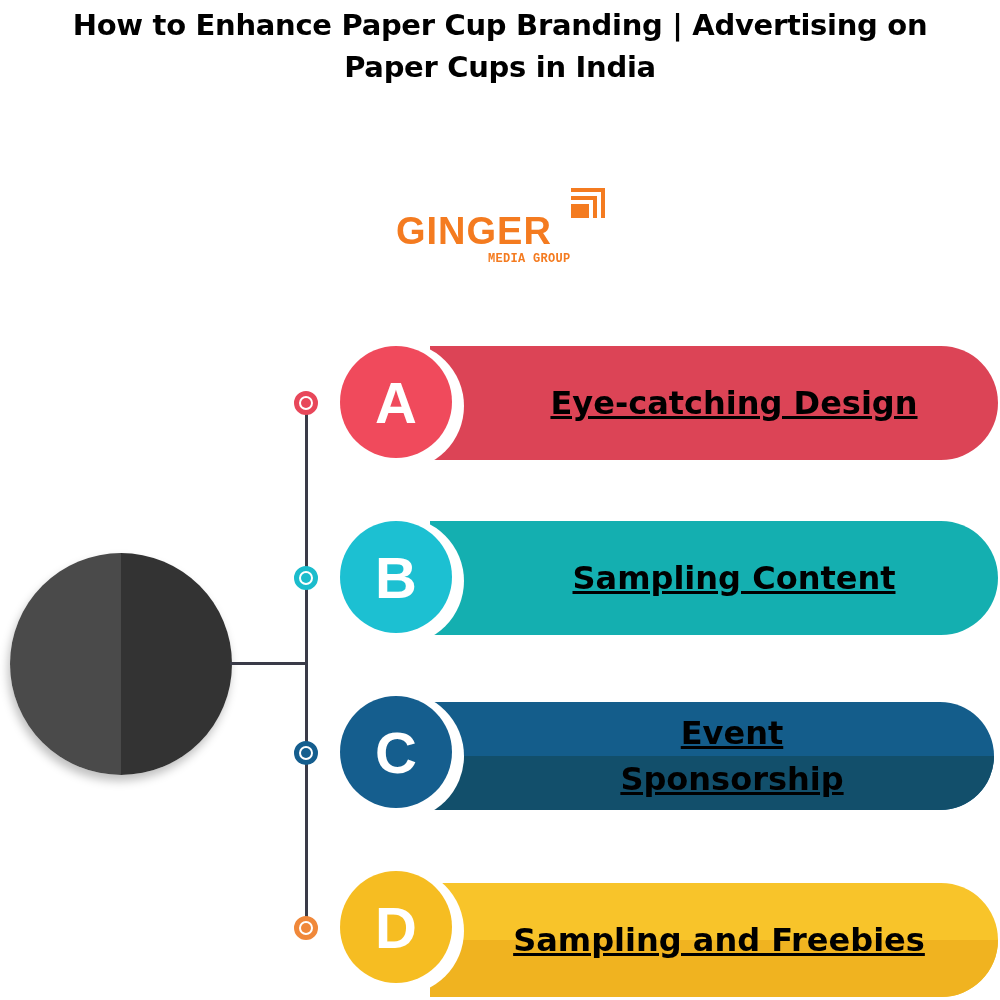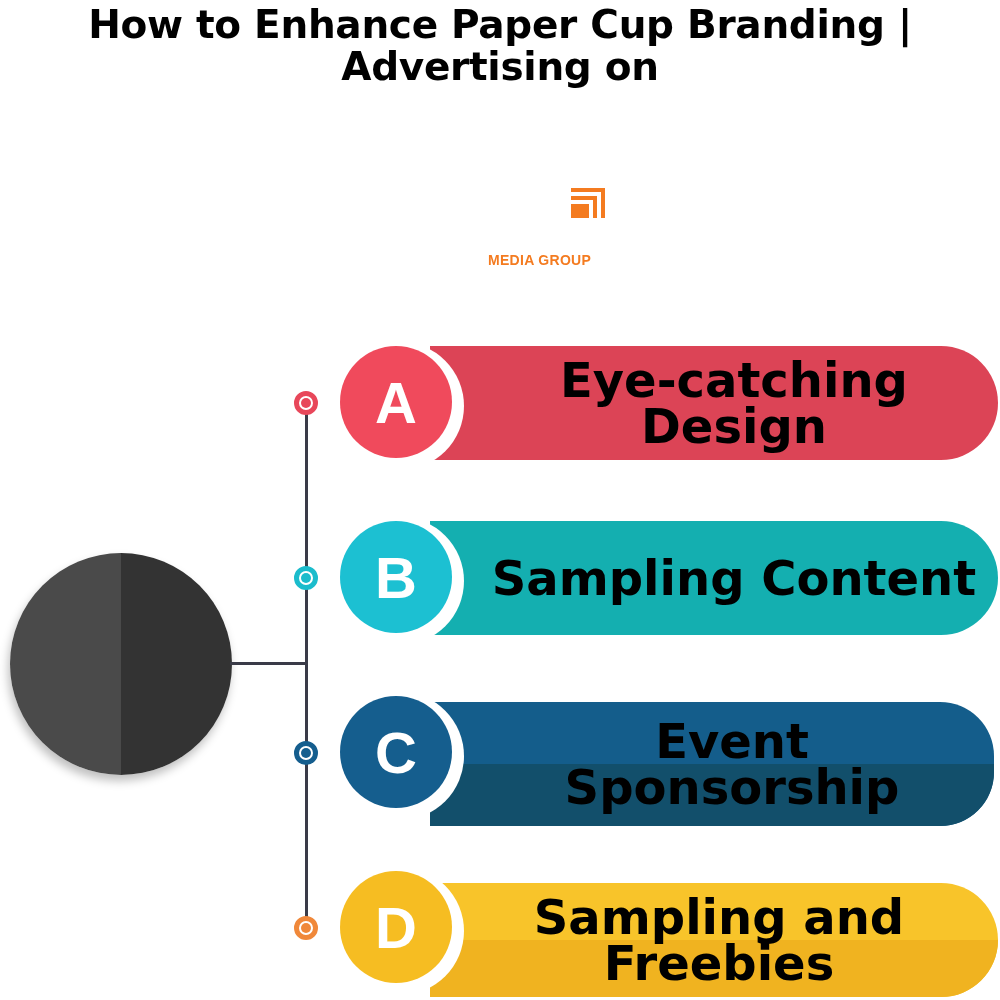--- a/index.html
+++ b/index.html
@@ -1,49 +1,51 @@
 <!DOCTYPE html>
 <html><head>
 <meta charset="utf-8">
 <style>
   html, body { margin:0; padding:0; background:#ffffff; }
   body { width:1000px; height:1000px; position:relative; overflow:hidden; font-family:"DejaVu Sans", sans-serif; }
-  .title { position:absolute; left:0; top:4px; width:1000px; text-align:center; font-weight:bold; font-size:39px; line-height:42px; color:#000; letter-spacing:-0.3px; }
+  .title { position:absolute; left:0; top:4px; width:1000px; text-align:center; font-weight:bold; font-size:29px; line-height:42px; color:#000; letter-spacing:-0.3px; }
   .logo { position:absolute; left:394px; top:186px; width:215px; height:82px; }
   .logo-word { position:absolute; left:2px; top:24px; font-family:"Liberation Sans", sans-serif; font-weight:bold; font-size:38px; color:#f47b20; letter-spacing:1px; }
-  .logo-sub { position:absolute; left:94px; top:66px; font-family:Liberation Sans, sans-serif; font-size:14px; font-weight:bold; color:#f47b20; letter-spacing:0.3px; }
+  .logo-sub { position:absolute; left:94px; top:66px; font-family:Liberation Mono, monospace; font-size:12px; font-weight:bold; color:#f47b20; letter-spacing:0.3px; }
   .logo-mark { position:absolute; left:177px; top:2px; width:34px; height:30px; }
   .hub { position:absolute; left:10px; top:553px; width:222px; height:222px; border-radius:50%; overflow:hidden; box-shadow:-2px 6px 10px rgba(0,0,0,0.25); }
   .hub .l { position:absolute; left:0; top:0; width:50%; height:100%; background:#4a4a4a; }
   .hub .r { position:absolute; right:0; top:0; width:50%; height:100%; background:#333333; }
   .hline { position:absolute; left:230px; top:662px; width:78px; height:3px; background:#3a3b48; }
   .vline { position:absolute; left:305px; top:402px; width:3px; height:526px; background:#3a3b48; }
   .dot { position:absolute; width:14px; height:14px; border-radius:50%; background:#fff; border:5px solid; box-sizing:content-box; }
   .dot .in { position:absolute; left:2px; top:2px; width:10px; height:10px; border-radius:50%; }
   .bar { position:absolute; height:114px; border-radius:0 57px 57px 0; overflow:hidden; }
   .bar .shade { position:absolute; left:0; right:0; bottom:0; height:50%; }
-  .bar .label { position:absolute; left:0; right:0; top:0; bottom:0; display:flex; align-items:center; justify-content:center; text-align:center; font-weight:bold; font-size:48px; line-height:46px; color:#000; padding:4px 20px; }
+  .bar .label { position:absolute; left:0; right:0; top:0; bottom:0; display:flex; align-items:center; justify-content:center; text-align:center; font-weight:bold; font-size:32px; line-height:46px; color:#000; padding:4px 20px;text-decoration:underline; }
   .circ { position:absolute; width:128px; height:128px; border-radius:50%; background:#fff; }
   .circ .inner { position:absolute; left:4px; top:4px; width:112px; height:112px; border-radius:50%; display:flex; align-items:center; justify-content:center; font-weight:bold; font-size:58px; color:#fff; font-family:"Liberation Sans", sans-serif; }
 </style>
 </head>
 <body>
 
 <div class="title">
   <div>How to Enhance  Paper Cup Branding | Advertising on</div>
+  <div>Paper Cups in India</div>
 </div>
 
 <div class="logo">
   <svg class="logo-mark" viewBox="0 0 34 30">
     <rect x="0" y="0" width="34" height="4" fill="#f47b20"></rect>
     <rect x="30" y="0" width="4" height="30" fill="#f47b20"></rect>
     <rect x="0" y="8" width="26" height="4" fill="#f47b20"></rect>
     <rect x="22" y="8" width="4" height="22" fill="#f47b20"></rect>
     <rect x="0" y="16" width="18" height="14" fill="#f47b20"></rect>
   </svg>
+  <div class="logo-word">GINGER</div>
   <div class="logo-sub">MEDIA GROUP</div>
 </div>
 
 <div class="hub">
   <div class="l"></div>
   <div class="r"></div>
 </div>
 <div class="hline"></div>
 <div class="vline"></div>
 
@@ -63,21 +65,21 @@
 <div class="bar" style="left:430px;top:521px;width:568px;background:#14afb0;">
   <div class="label" style="padding-left:60px;">Sampling Content</div>
 </div>
 <div class="circ" style="left:336px;top:517px;">
   <div class="inner" style="background:#1cc0d2;">B</div>
 </div>
 
 <div class="dot" style="left:294px;top:741px;border-color:#155e8e;">
     <div class="in" style="background:#155e8e;"></div>
   </div>
-<div class="bar" style="left:430px;top:702px;width:564px;height:124px;border-radius:0 54px 54px 0;background:#145d8b;">
+<div class="bar" style="left:430px;top:702px;width:564px;height:108px;border-radius:0 54px 54px 0;background:#145d8b;">
   <div class="shade" style="background:#124f6b;"></div>
   <div class="label" style="padding-left:60px;width:300px;margin:0 auto;">Event Sponsorship</div>
 </div>
 <div class="circ" style="left:336px;top:692px;">
   <div class="inner" style="background:#155e8e;">C</div>
 </div>
 
 <div class="dot" style="left:294px;top:916px;border-color:#f0883a;">
     <div class="in" style="background:#f0883a;"></div>
   </div>

